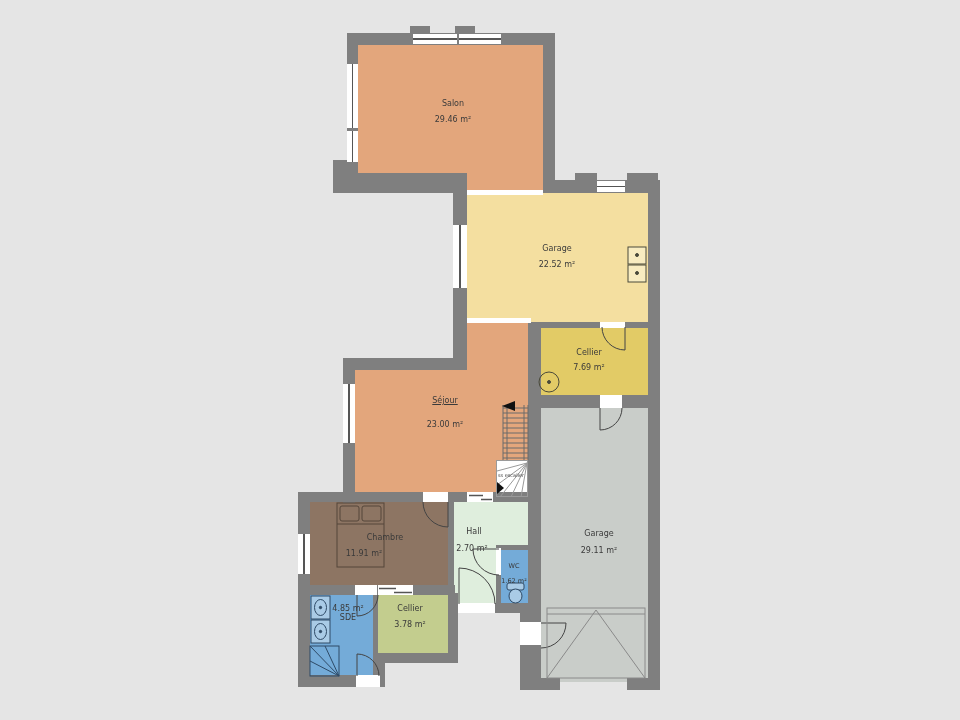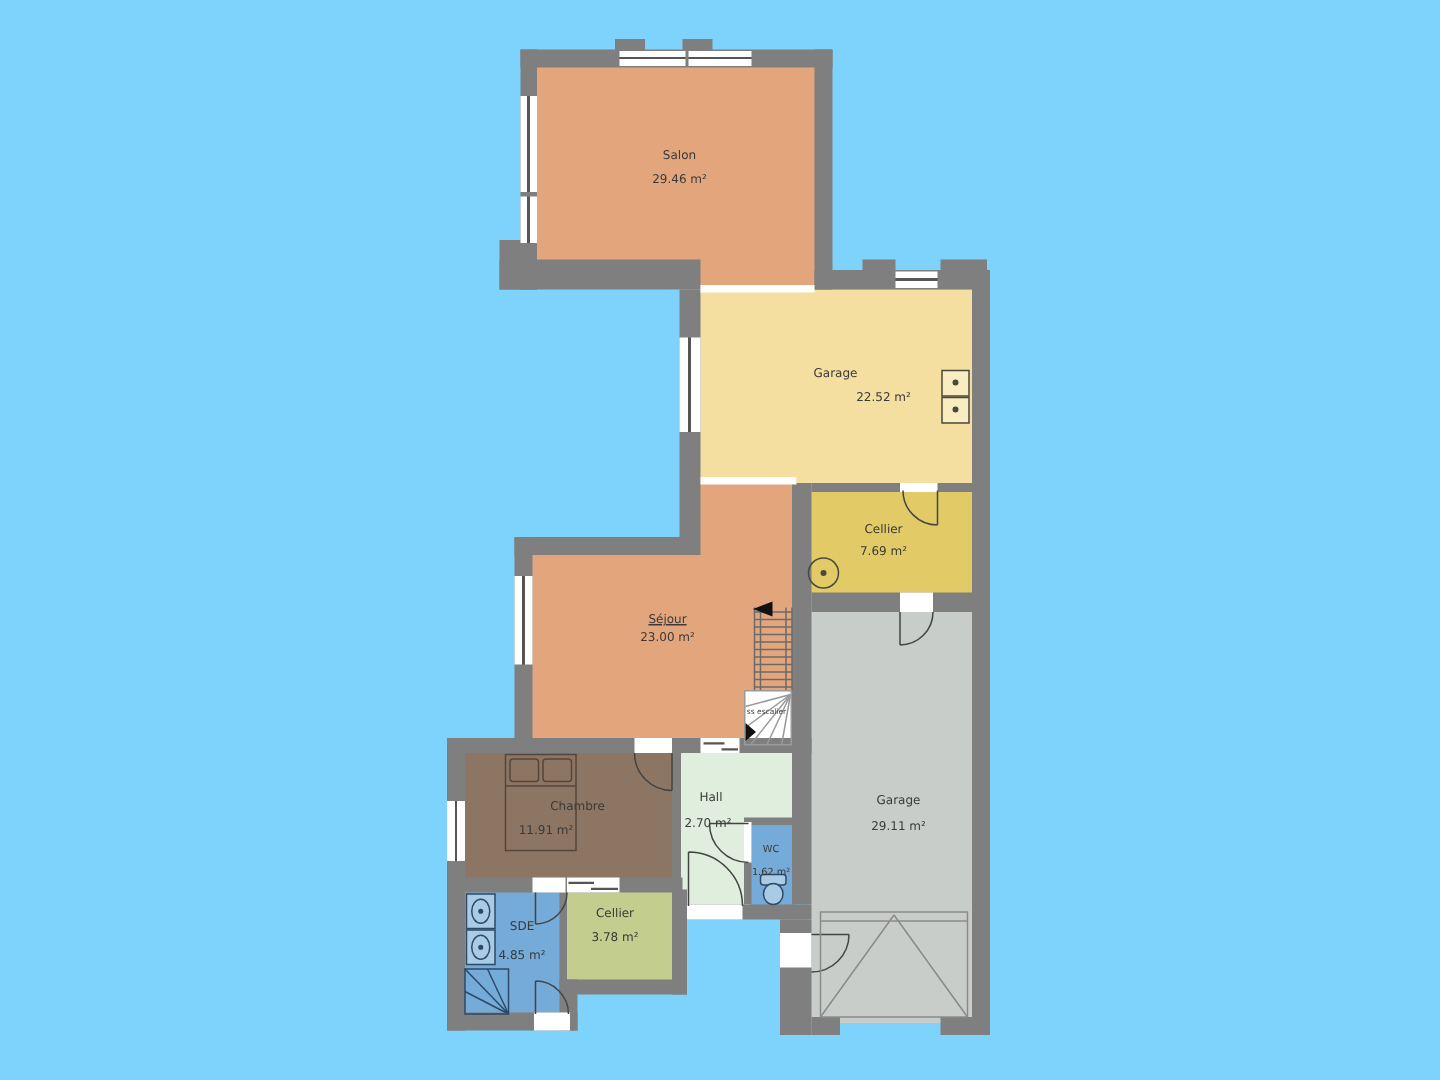--- a/index.html
+++ b/index.html
@@ -1,16 +1,16 @@
 <!DOCTYPE html>
 <html><head>
 <meta charset="utf-8">
 <style>
   html,body{margin:0;padding:0;background:#fff;}
-  #canvas{position:relative;width:960px;height:720px;background:#7dd3fc;overflow:hidden;
+  #canvas{position:relative;width:960px;height:720px;background:#e5e5e5;overflow:hidden;
           font-family:"DejaVu Sans",sans-serif;}
   .f{position:absolute;}
   .w{position:absolute;background:#7f7f7f;}
   .g{position:absolute;background:#ffffff;}
   .winH{position:absolute;background:linear-gradient(to bottom,#ffffff 42%,#555 42%,#555 56%,#ffffff 56%);}
   .winV{position:absolute;background:linear-gradient(to right,#ffffff 42%,#555 42%,#555 56%,#ffffff 56%);}
   .c-living{background:#e3a67c;} .c-kitchen{background:#f4dfa0;} .c-cellar{background:#e2cb66;}
   .c-bedroom{background:#8d7563;} .c-hall{background:#dfeedd;} .c-water{background:#74abd8;}
   .c-dressing{background:#c3cd8e;} .c-garage{background:#c9cdc9;} .c-white{background:#ffffff;}
   .lbl{position:absolute;transform:translateX(-50%);text-align:center;color:#3a3a3a;
@@ -160,32 +160,32 @@
 
     <g stroke="#8a8a8a" stroke-width="1" fill="none">
       <rect x="547" y="608" width="98" height="70"></rect>
       <path d="M547,614 L645,614 M547,678 L596,610 M645,678 L596,610"></path>
     </g>
   </svg>
 
   <div class="lbl" style="left:453px;top:99px;">Salon</div>
   <div class="lbl" style="left:453px;top:115px;">29.46 m²</div>
   <div class="lbl" style="left:557px;top:244px;">Garage</div>
-  <div class="lbl" style="left:557px;top:260px;margin-left:32px;">22.52 m²</div>
+  <div class="lbl" style="left:557px;top:260px;">22.52 m²</div>
   <div class="lbl" style="left:589px;top:348px;">Cellier</div>
   <div class="lbl" style="left:589px;top:363px;">7.69 m²</div>
-  <div class="lbl" style="left:445px;top:408px;text-decoration:underline;">Séjour</div>
+  <div class="lbl" style="left:445px;top:396px;text-decoration:underline;">Séjour</div>
   <div class="lbl" style="left:445px;top:420px;">23.00 m²</div>
   <div class="lbl" style="left:385px;top:533px;">Chambre</div>
   <div class="lbl" style="left:364px;top:549px;">11.91 m²</div>
   <div class="lbl" style="left:474px;top:527px;">Hall</div>
   <div class="lbl" style="left:472px;top:544px;">2.70 m²</div>
   <div class="lbl small" style="left:514px;top:562px;">WC</div>
   <div class="lbl small" style="left:514px;top:577px;">1.62 m²</div>
   <div class="lbl" style="left:599px;top:529px;">Garage</div>
   <div class="lbl" style="left:599px;top:546px;">29.11 m²</div>
   <div class="lbl" style="left:348px;top:613px;">SDE</div>
-  <div class="lbl" style="left:348px;top:632px;">4.85 m²</div>
+  <div class="lbl" style="left:348px;top:604px;">4.85 m²</div>
   <div class="lbl" style="left:410px;top:604px;">Cellier</div>
   <div class="lbl" style="left:410px;top:620px;">3.78 m²</div>
   <div class="lbl tiny" style="left:511px;top:471px;">ss escalier</div>
 
 </div>
 
 </body></html>

